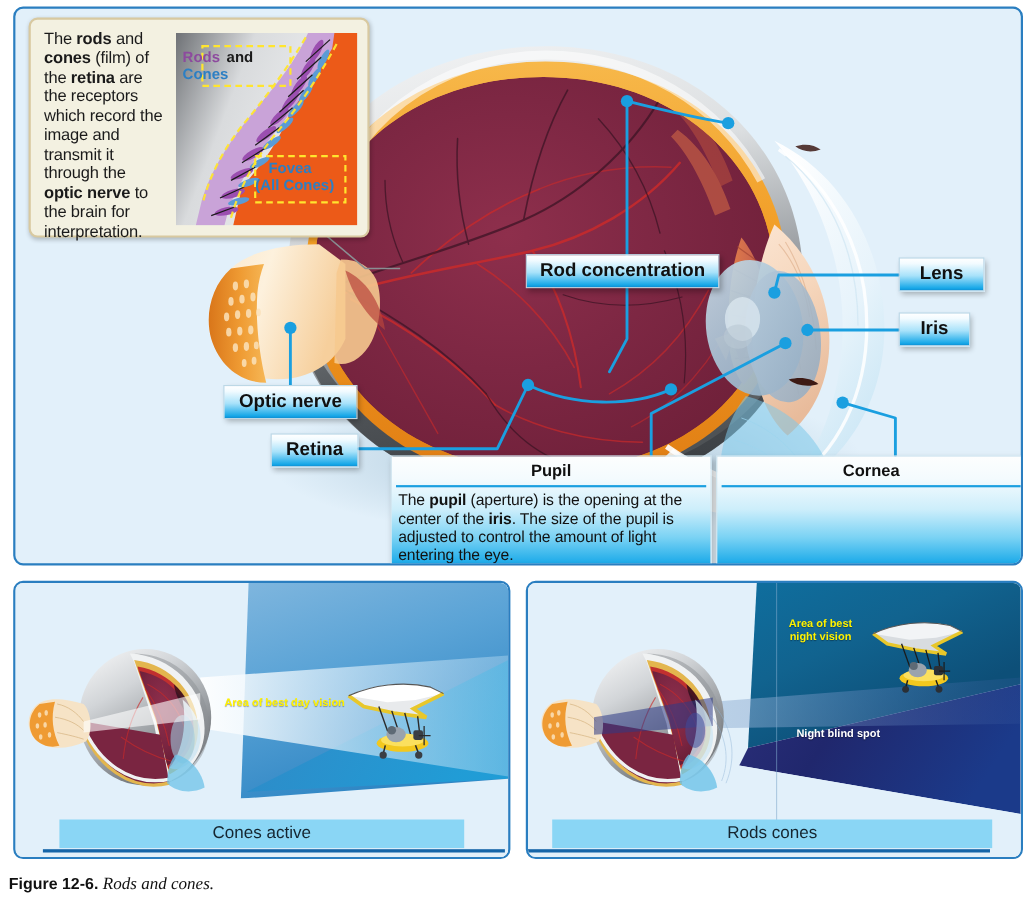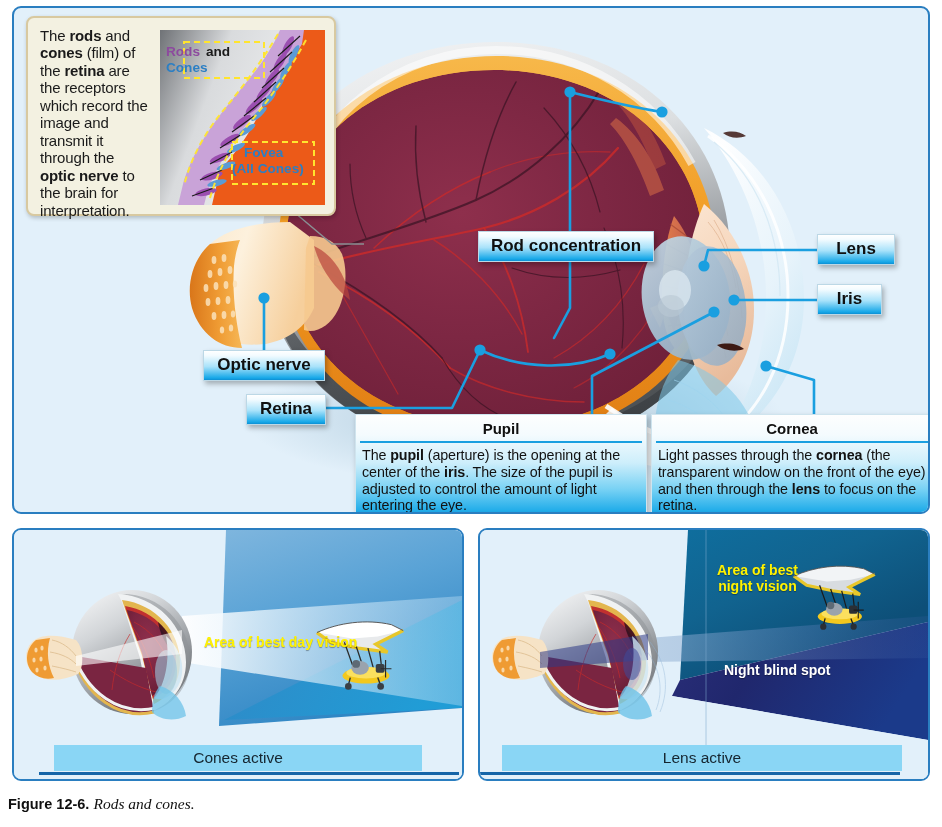--- a/index.html
+++ b/index.html
@@ -125,21 +125,21 @@
   .callout-body b { font-weight: bold; }
 
   
   #connectors { position: absolute; left: 0; top: 0; width: 918px; height: 504px; z-index: 20; pointer-events: none; }
 
   
   .bp-art { position: absolute; left: 0; top: 0; width: 448px; height: 249px; }
   .vision-text {
     position: absolute;
     font-weight: bold;
-    font-size: 14px;
+    font-size: 10px;
     z-index: 14;
     line-height: 1.15;
   }
   .vision-yellow { color: #fff200; text-shadow: 0 1px 1px rgba(0,0,0,.35); }
   .vision-white  { color: #ffffff; text-shadow: 0 1px 1px rgba(0,0,0,.4); }
 
   .active-bar {
     position: absolute;
     background: #8ad6f5;
     height: 26px;
@@ -500,21 +500,20 @@
 
       <div class="callout" id="callout-pupil">
         <div class="callout-title">Pupil</div>
         <div class="callout-rule"></div>
         <div class="callout-body" id="callout-pupil-body">The <b>pupil</b> (aperture) is the opening at the center of the <b>iris</b>. The size of the pupil is adjusted to control the amount of light entering the eye.</div>
       </div>
 
       <div class="callout" id="callout-cornea">
         <div class="callout-title">Cornea</div>
         <div class="callout-rule"></div>
-        <div class="callout-body" id="callout-cornea-body">Light passes through the <b>cornea</b> (the transparent window on the front of the eye) and then through the <b>lens</b> to focus on the retina.</div>
       </div>
 
     </div>
   </div>
 
   <div class="panel" id="panel-day">
     <div class="panel-clip">
       <svg class="bp-art" viewBox="0 0 448 249">
         <defs>
           <linearGradient id="gSkyDay" x1="0" y1="0" x2="0.4" y2="1">
@@ -761,21 +760,21 @@
         </g>
       </svg>
 
       <div class="vision-text vision-yellow" style="left:237px; top:32px; text-align:center;">
         <span>Area of best</span><br>
         <span>night vision</span>
       </div>
 
       <div class="vision-text vision-white" style="left:244px; top:132px;">Night blind spot</div>
 
-      <div class="active-bar" style="left:22px; top:215px; width:400px;">Lens active</div>
+      <div class="active-bar" style="left:22px; top:215px; width:400px;">Rods cones</div>
       <div class="active-rule" style="left:0px; top:242px; width:420px;"></div>
     </div>
   </div>
 
   <div id="caption">
     <span class="cap-num">Figure 12-6.</span>
     <span class="cap-title">Rods and cones.</span>
   </div>
 
 </div>

